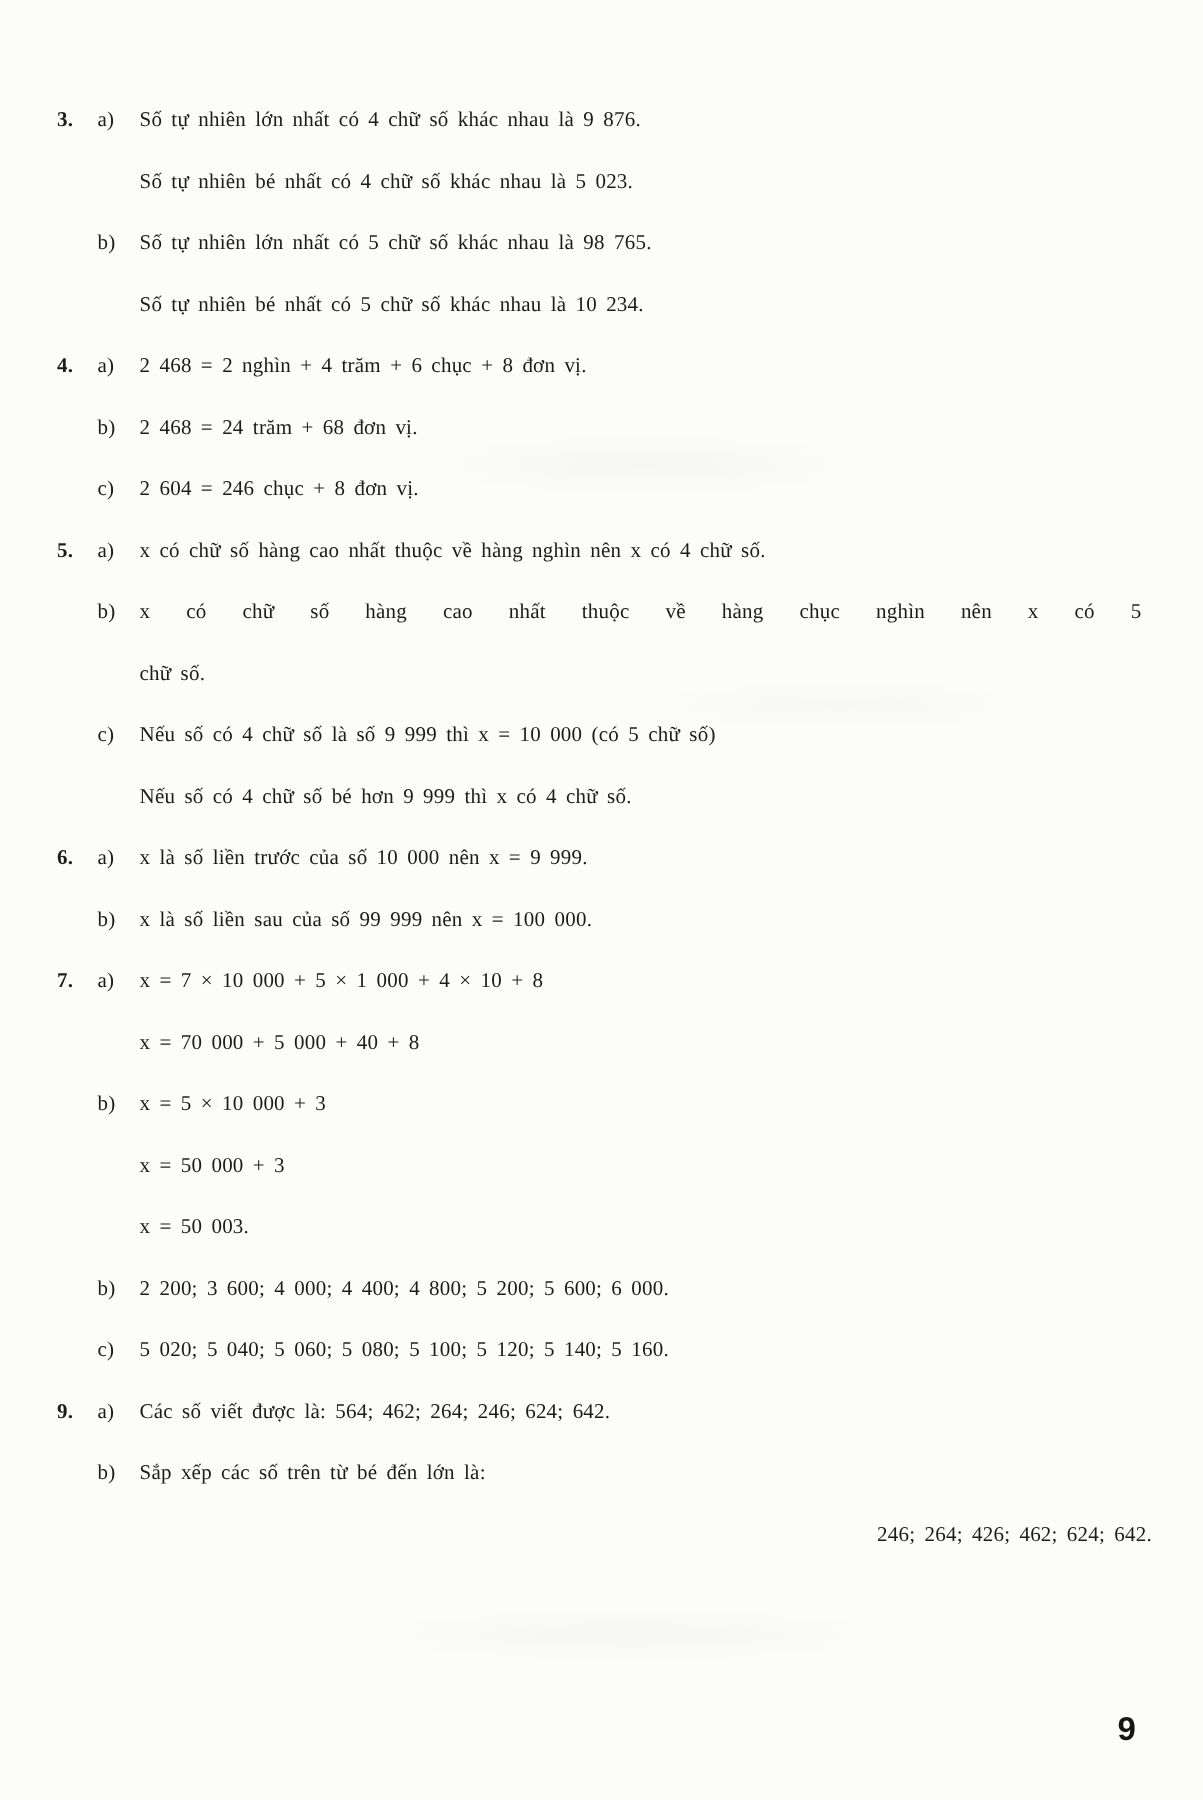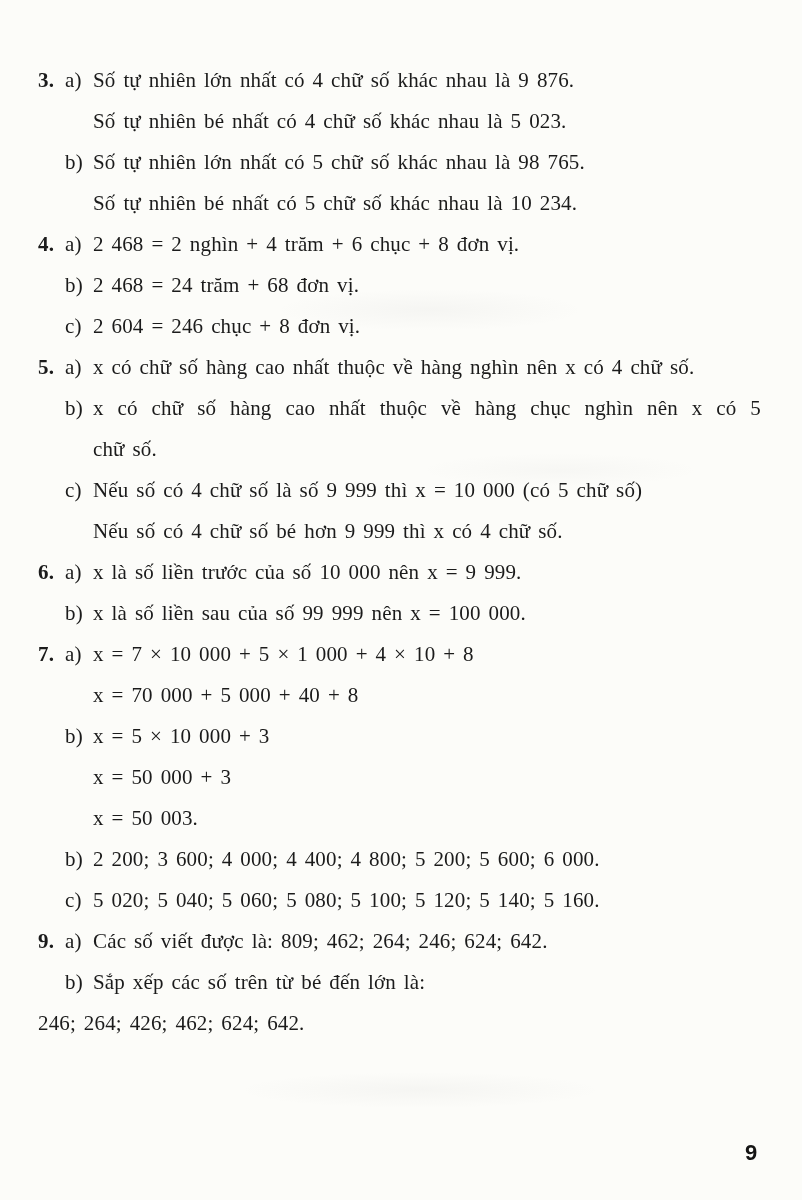--- a/index.html
+++ b/index.html
@@ -30,37 +30,37 @@
   }
   .content {
     position: absolute;
     left: 38px;
     top: 60px;
     width: 730px;
   }
   .line {
     height: 41px;
     line-height: 41px;
-    font-size: 21px;
+    font-size: 14px;
     letter-spacing: 0.15px;
     word-spacing: 2.5px;
     white-space: nowrap;
   }
   .line .num {
     display: inline-block;
     width: 27px;
     font-weight: 700;
   }
   .line .part {
     display: inline-block;
     width: 28px;
   }
   .line.part-line { padding-left: 27px; }
   .line.cont      { padding-left: 55px; }
-  .line.center    { text-align: left; padding-left: 0; }
+  .line.center    { text-align: right; padding-left: 0; }
   .line.stretch .txt {
     display: inline-block;
     width: 668px;
     white-space: normal;
     text-align: justify;
     text-align-last: justify;
     vertical-align: top;
   }
   .page-number {
     position: absolute;
@@ -91,18 +91,18 @@
       <div class="line cont"><span class="txt">Nếu số có 4 chữ số bé hơn 9 999 thì x có 4 chữ số.</span></div>
       <div class="line first"><span class="num">6.</span><span class="part">a)</span><span class="txt">x là số liền trước của số 10 000 nên x = 9 999.</span></div>
       <div class="line part-line"><span class="part">b)</span><span class="txt">x là số liền sau của số 99 999 nên x = 100 000.</span></div>
       <div class="line first"><span class="num">7.</span><span class="part">a)</span><span class="txt">x = 7 × 10 000 + 5 × 1 000 + 4 × 10 + 8</span></div>
       <div class="line cont"><span class="txt">x = 70 000 + 5 000 + 40 + 8</span></div>
       <div class="line part-line"><span class="part">b)</span><span class="txt">x = 5 × 10 000 + 3</span></div>
       <div class="line cont"><span class="txt">x = 50 000 + 3</span></div>
       <div class="line cont"><span class="txt">x = 50 003.</span></div>
       <div class="line part-line"><span class="part">b)</span><span class="txt">2 200; 3 600; 4 000; 4 400; 4 800; 5 200; 5 600; 6 000.</span></div>
       <div class="line part-line"><span class="part">c)</span><span class="txt">5 020; 5 040; 5 060; 5 080; 5 100; 5 120; 5 140; 5 160.</span></div>
-      <div class="line first"><span class="num">9.</span><span class="part">a)</span><span class="txt">Các số viết được là: 809; 462; 264; 246; 624; 642.</span></div>
+      <div class="line first"><span class="num">9.</span><span class="part">a)</span><span class="txt">Các số viết được là: 564; 462; 264; 246; 624; 642.</span></div>
       <div class="line part-line"><span class="part">b)</span><span class="txt">Sắp xếp các số trên từ bé đến lớn là:</span></div>
       <div class="line center"><span class="txt">246; 264; 426; 462; 624; 642.</span></div>
     </div>
   <div class="page-number">9</div>
 </div>
 
 </body></html>

